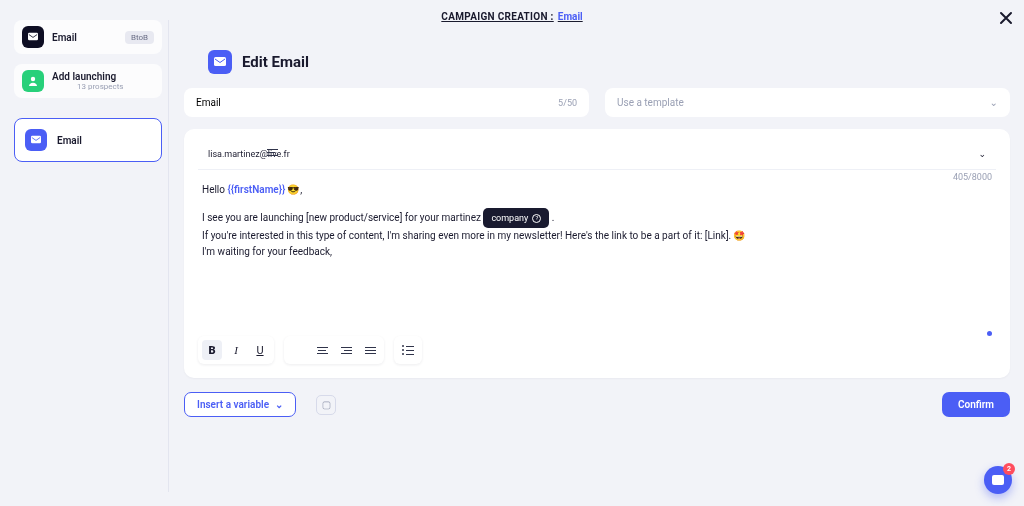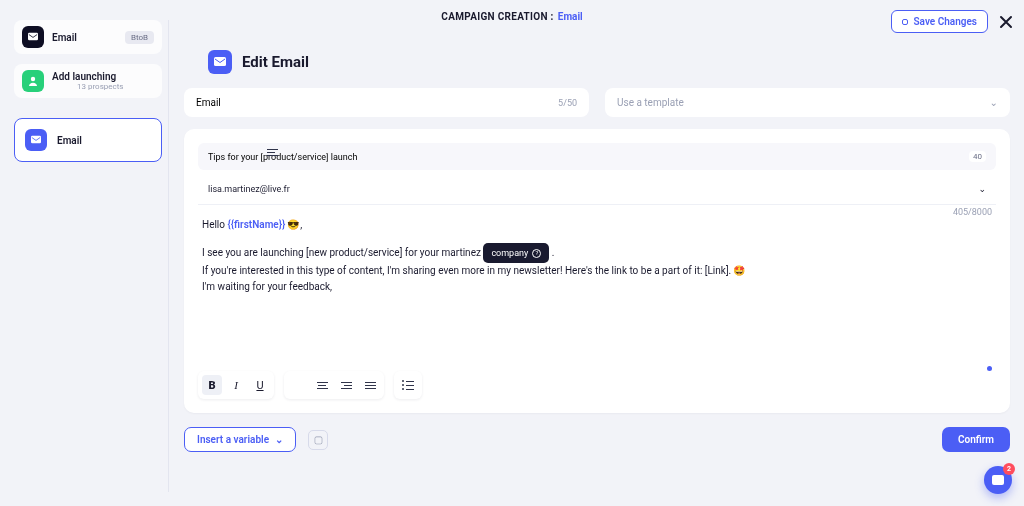--- a/index.html
+++ b/index.html
@@ -1,19 +1,19 @@
 <!DOCTYPE html>
 <html><head>
 <meta charset="utf-8">
 <style>
   * { box-sizing: border-box; margin: 0; padding: 0; font-family: -apple-system, BlinkMacSystemFont, "Segoe UI", Roboto, sans-serif; }
   body { background: #f2f3f8; width: 1024px; height: 506px; overflow: hidden; position: relative; color: #1a1a2e; }
 
   
-  .topbar { position: absolute; top: 0; left: 0; right: 0; height: 32px; display: flex; align-items: center; justify-content: center; }
+  .topbar { position: absolute; top: 0; left: 0; right: 0; height: 32px; display: flex; align-items: center; justify-content: center; text-decoration: underline; }
   .topbar-center { display: flex; align-items: center; gap: 4px; font-size: 10px; font-weight: 700; }
   .topbar-label { letter-spacing: .3px; }
   .topbar-link { color: #4b5ef5; font-weight: 700; }
   .topbar-right { position: absolute; right: 10px; top: 10px; display: flex; align-items: center; gap: 10px; }
   .btn-save { background: #fff; border: 1px solid #4b5ef5; color: #4b5ef5; border-radius: 6px; padding: 5px 10px; font-size: 10px; font-weight: 600; display: flex; align-items: center; gap: 5px; cursor: pointer; }
   .btn-save .dot { width: 6px; height: 6px; border: 1.5px solid #4b5ef5; border-radius: 2px; }
   .close-x { width: 16px; height: 16px; cursor: pointer; color: #1a1a2e; }
 
   
   .left { position: absolute; left: 14px; top: 20px; bottom: 14px; width: 148px; }
@@ -73,21 +73,21 @@
   .lines i { display:block; width:11px; height:1px; background:#30344a; }
   .lines.left i:nth-child(2){width:8px; margin-right:3px;}
   .lines.center i:nth-child(2){width:8px;}
   .lines.right i:nth-child(2){width:8px; margin-left:3px;}
   .lines.just i{width:11px;}
   .bullets { display:flex; flex-direction:column; gap:2px; }
   .bullets span{ display:flex; align-items:center; gap:2px;}
   .bullets b{ width:2px; height:2px; background:#30344a; border-radius:50%; display:inline-block;}
   .bullets i{ width:8px; height:1px; background:#30344a; display:inline-block;}
 
-  .footer-row { display:flex; align-items:center; gap:12px; margin-top:14px; }
+  .footer-row { display:flex; align-items:center; gap:20px; margin-top:14px; }
   .btn-var { border:1px solid #4b5ef5; color:#4b5ef5; background:#fff; border-radius:7px; padding:6px 12px; font-size:10px; font-weight:600; display:flex; align-items:center; gap:6px; cursor:pointer; }
   .box-icon { width:20px; height:20px; border:1px solid #d7daea; border-radius:5px; display:flex; align-items:center; justify-content:center; font-size:10px; color:#9aa0b4; cursor:pointer; }
   .btn-confirm { margin-left:auto; background:#4b5ef5; color:#fff; border:none; border-radius:7px; padding:7px 16px; font-size:10px; font-weight:600; cursor:pointer; }
 
   
   .chat { position:absolute; right:12px; bottom:12px; width:28px; height:28px; background:#4b5ef5; border-radius:50%; display:flex; align-items:center; justify-content:center; cursor:pointer; box-shadow:0 4px 10px rgba(75,94,245,.4); }
   .chat::after { content:''; width:12px; height:10px; background:#fff; border-radius:2px; }
   .chat .n { position:absolute; top:-3px; right:-3px; background:#ff4d5e; color:#fff; width:12px; height:12px; border-radius:50%; font-size:7px; display:flex; align-items:center; justify-content:center; font-weight:700; }
 
   
@@ -95,24 +95,20 @@
 </style>
 </head>
 <body>
 
 <div class="topbar">
   <div class="topbar-center">
     <span class="topbar-label">CAMPAIGN CREATION :</span>
     <span class="topbar-link">Email</span>
   </div>
   <div class="topbar-right">
-    <button class="btn-save">
-      <span class="dot"></span>
-      <span>Save Changes</span>
-    </button>
     <svg class="close-x" viewBox="0 0 16 16">
         <path d="M3 3 L13 13 M13 3 L3 13" stroke="currentColor" stroke-width="2" stroke-linecap="round"></path>
       </svg>
   </div>
 </div>
 
 <div class="left">
   <div class="card card-1">
     <div class="icon">
       <svg class="mail-svg" viewBox="0 0 14 12">
@@ -168,24 +164,20 @@
       <input value="Email" style="">
       <span class="counter">5/50</span>
     </div>
     <div class="tpl-field">
       <span>Use a template</span>
       <span class="chev">⌄</span>
     </div>
   </div>
 
   <div class="panel" style="position:relative;">
-    <div class="subject">
-      <input value="Tips for your [product/service] launch" style="">
-      <span class="subj-count">40</span>
-    </div>
     <div class="sender">
       <span>lisa.martinez@live.fr</span>
       <span class="chev">⌄</span>
     </div>
 
     <div class="body-area">
       <div class="body-count">405/8000</div>
       <div class="body-text">
         <p>
           <span>Hello </span><span class="var">{{firstName}}</span><span> 😎,</span>

